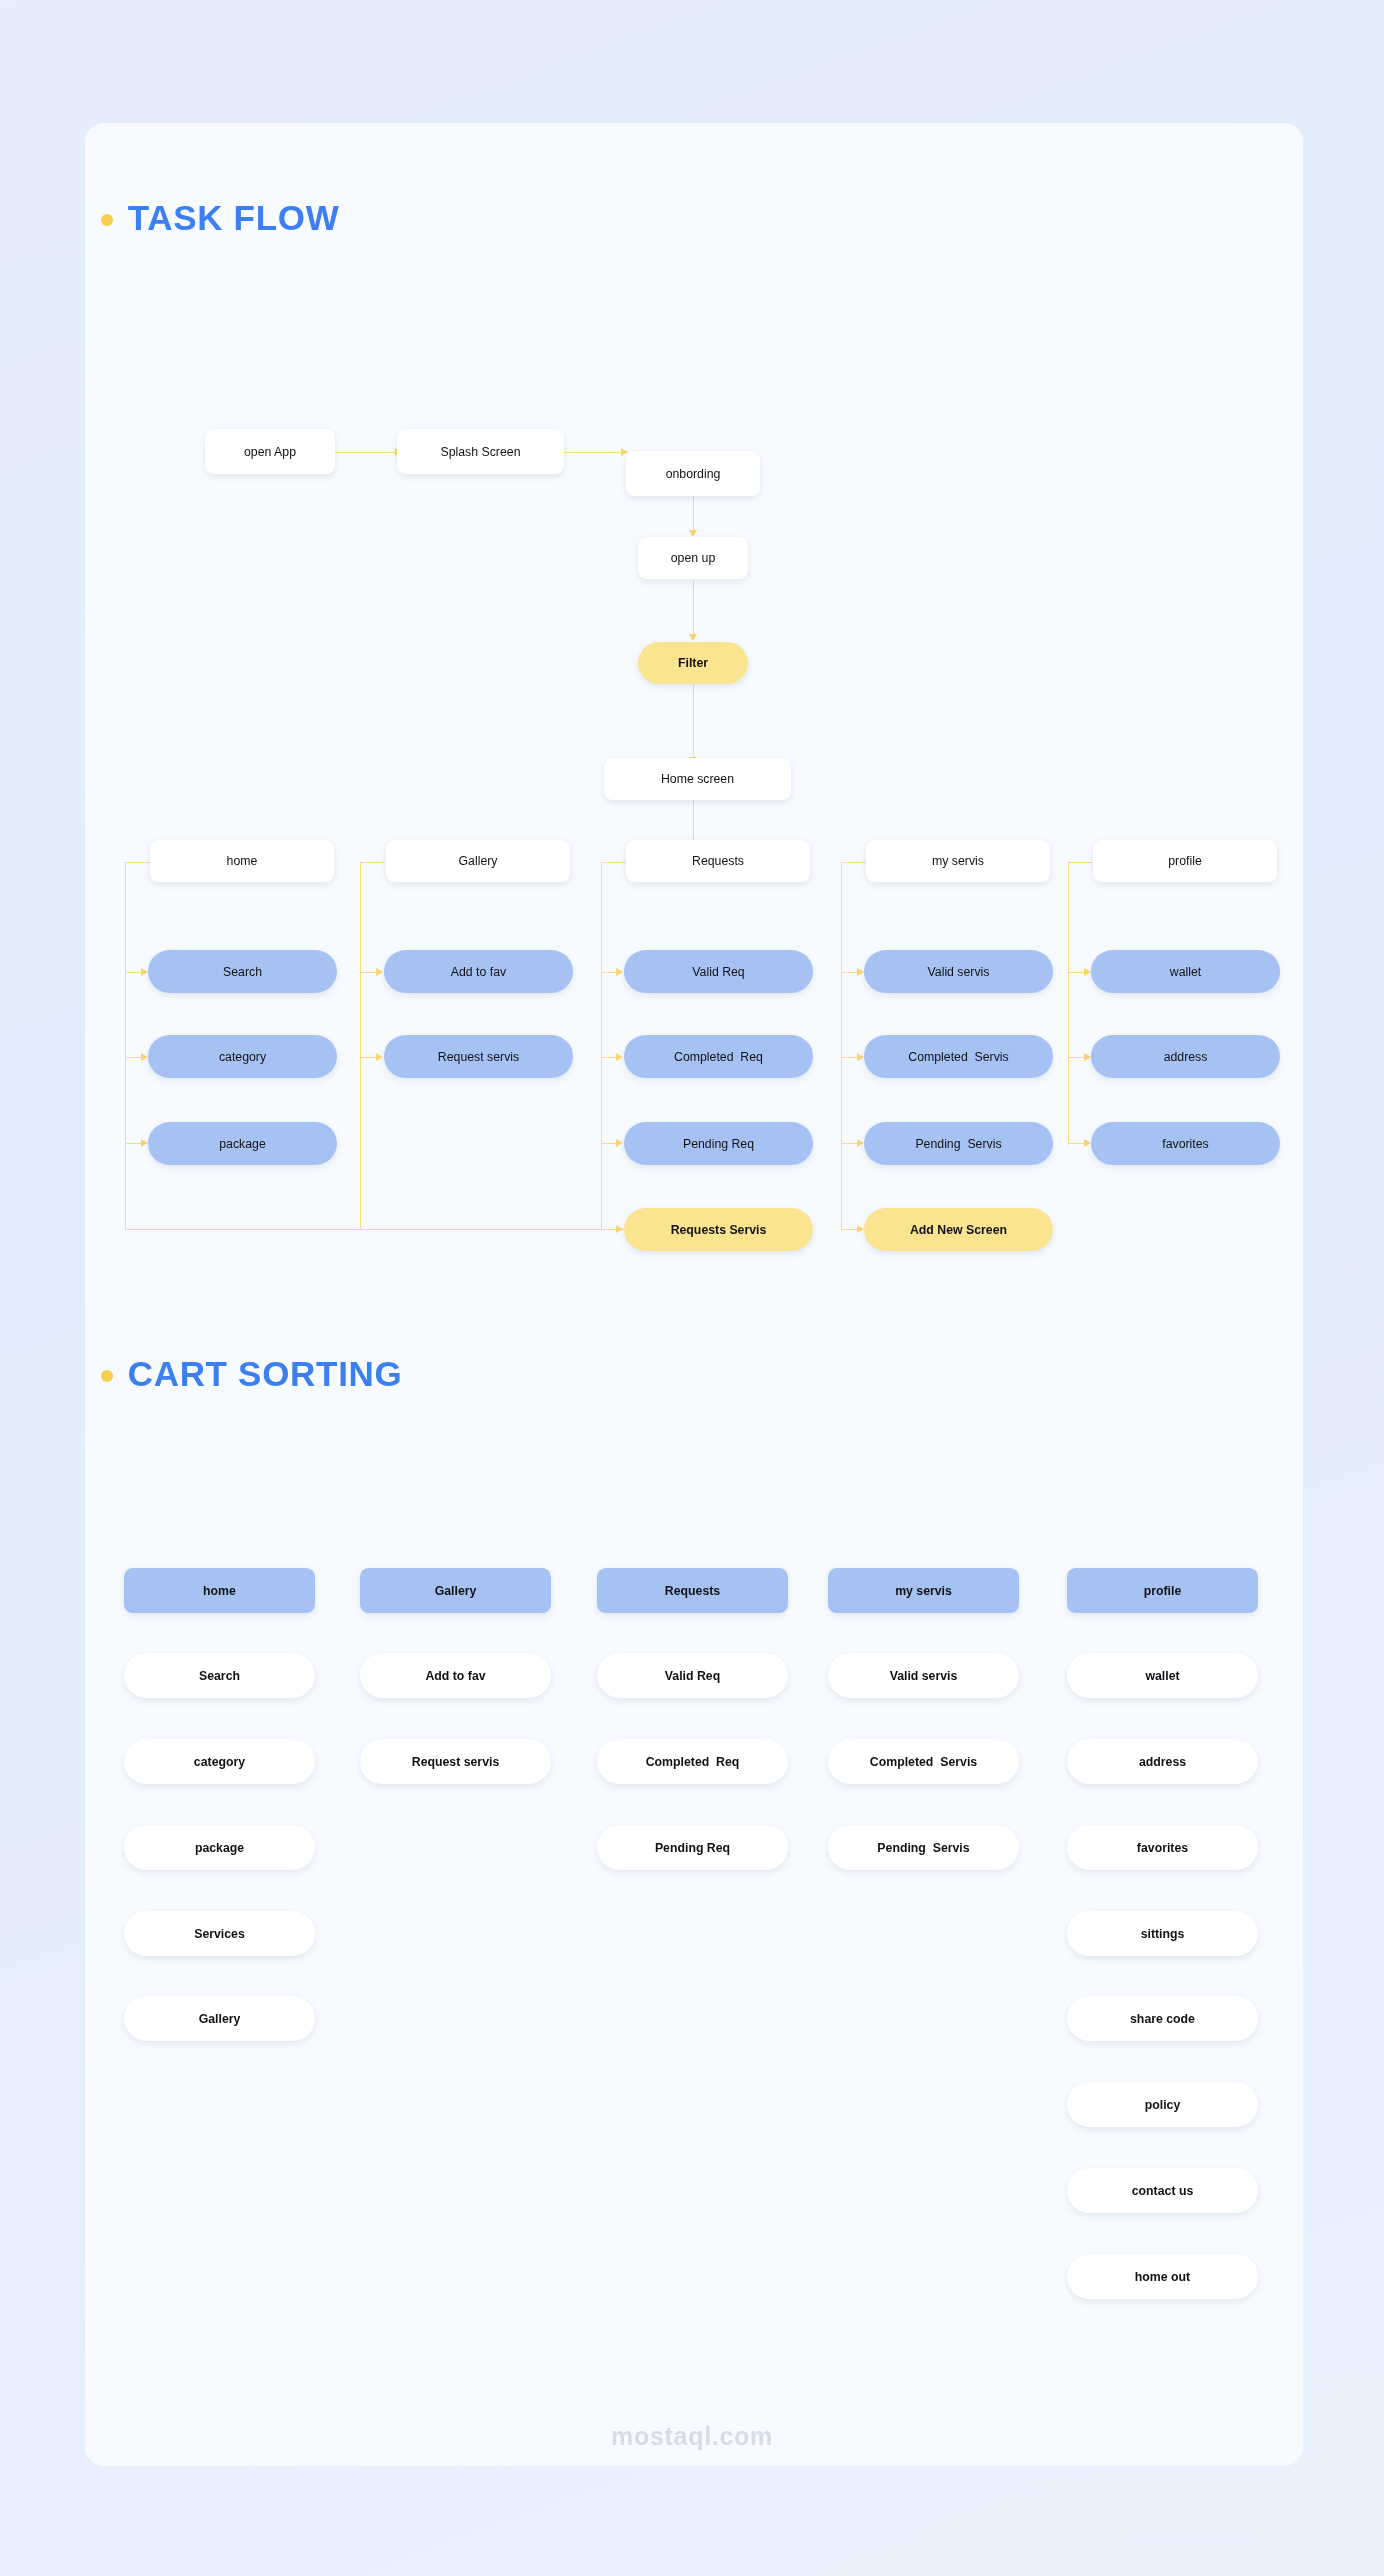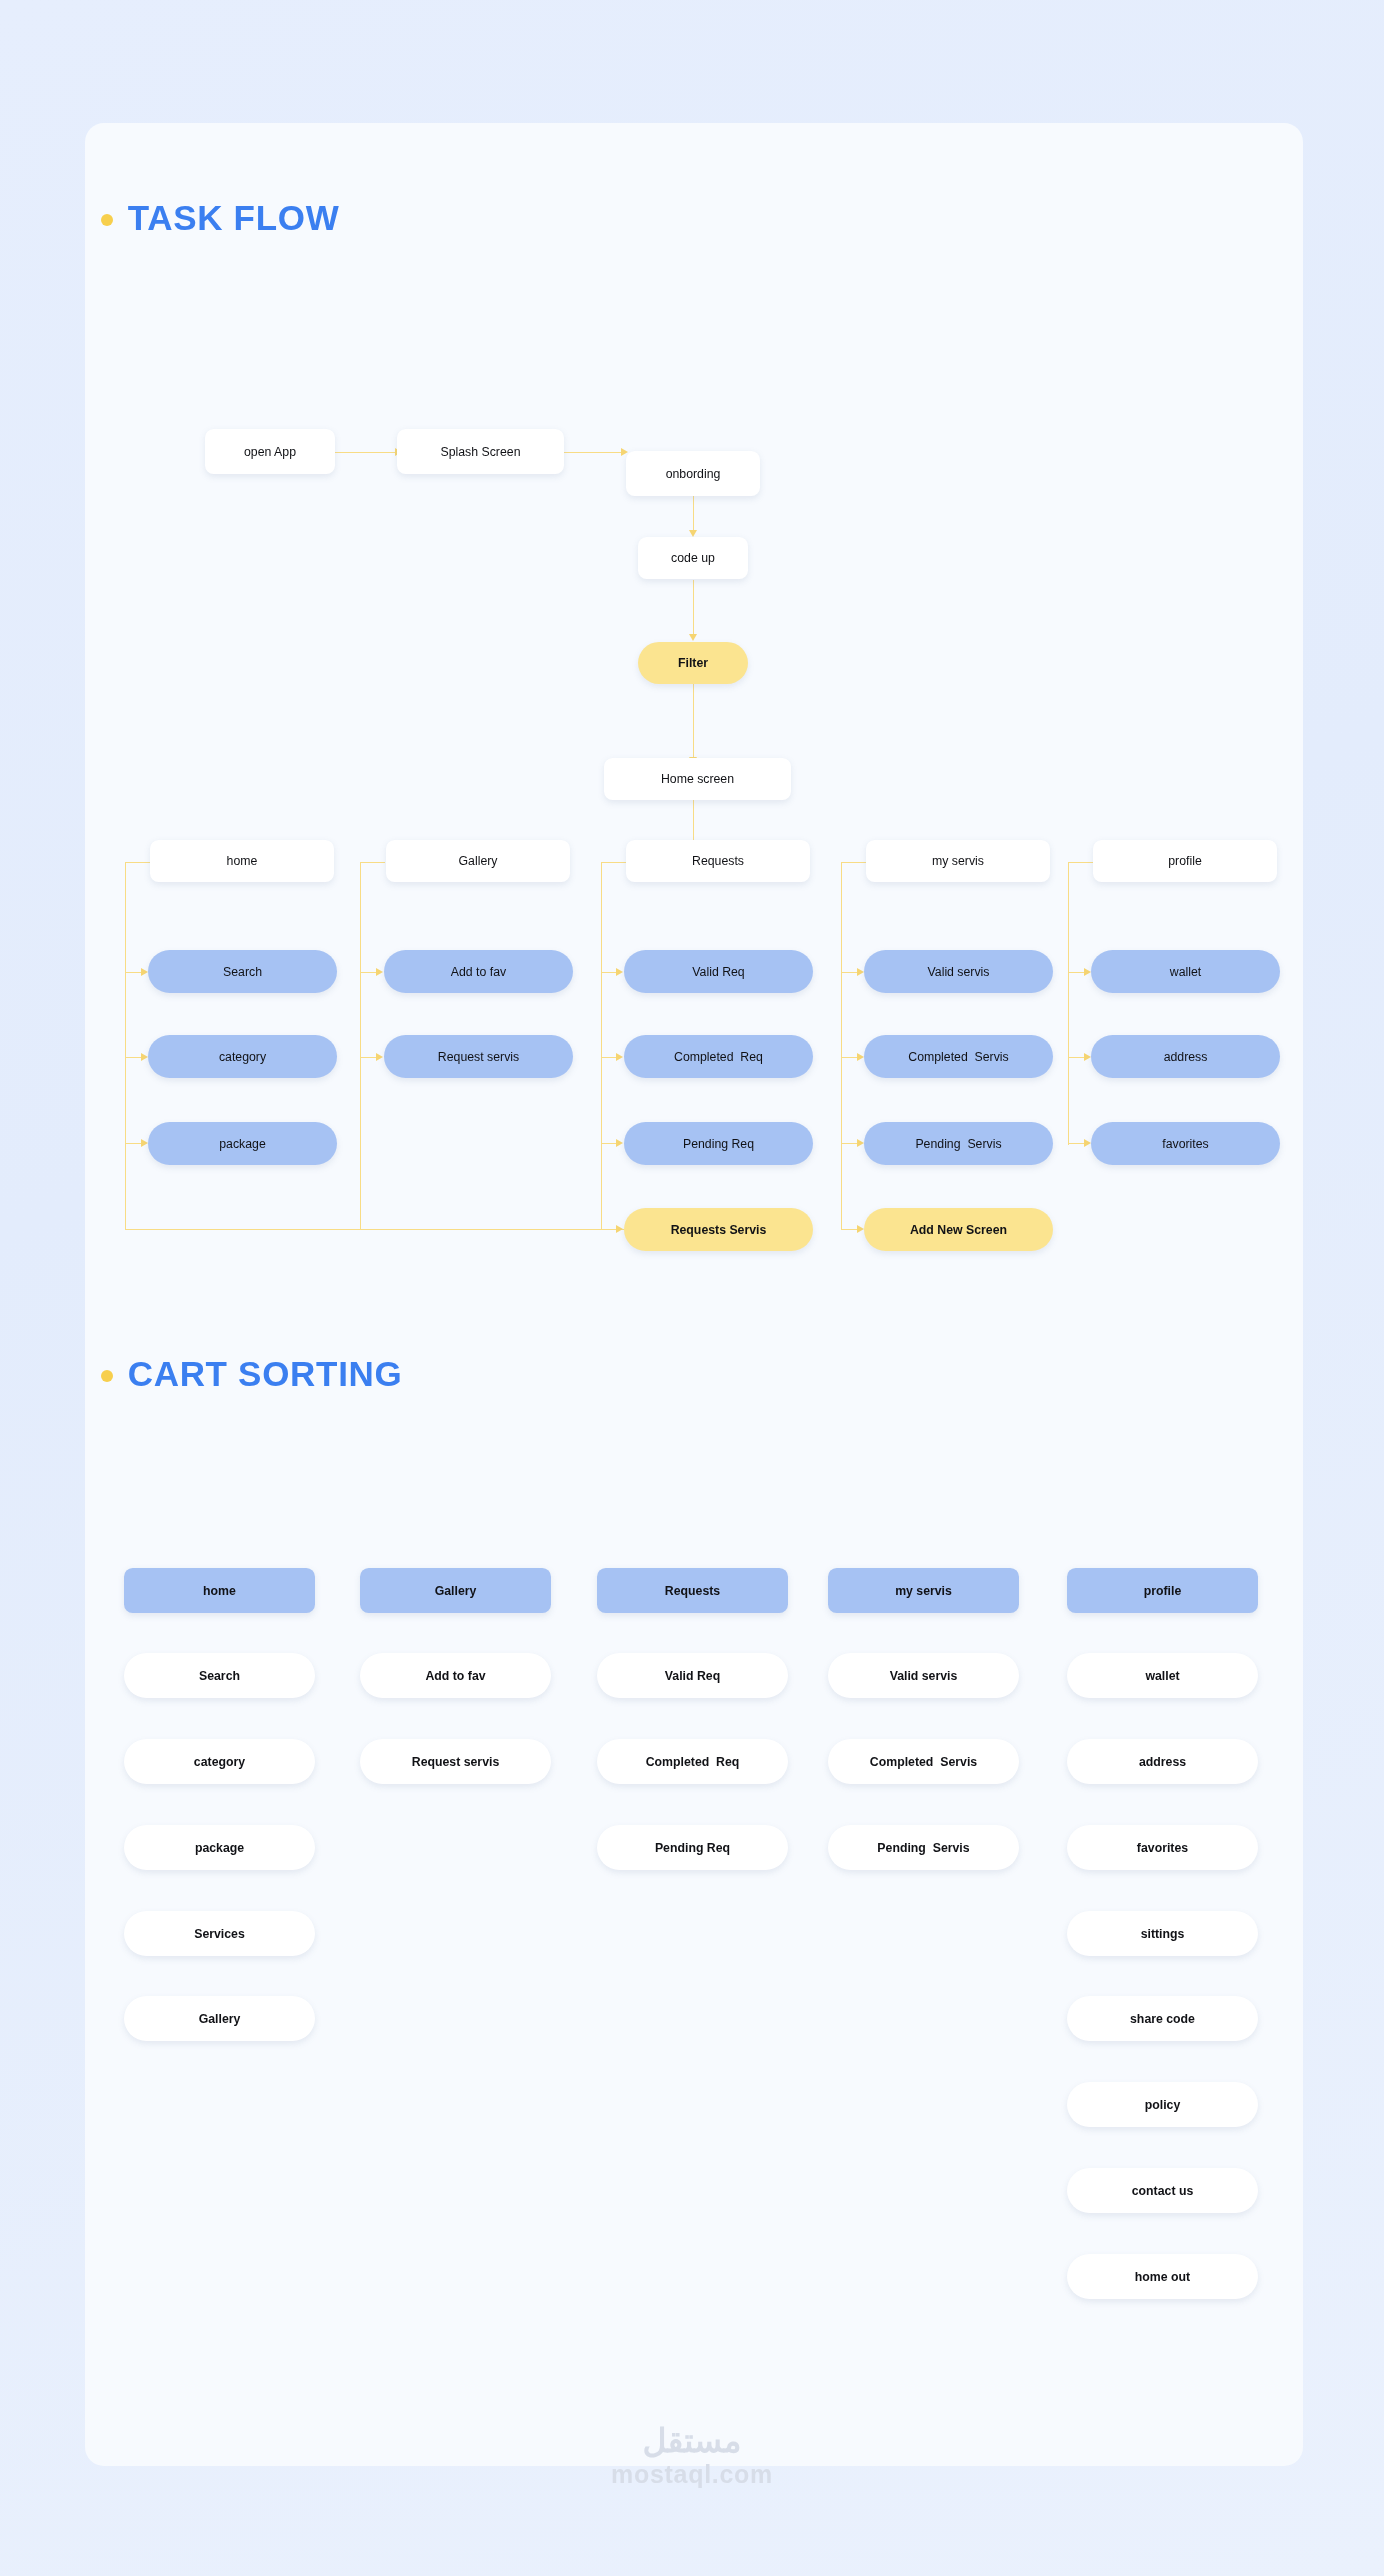--- a/index.html
+++ b/index.html
@@ -194,21 +194,21 @@
     <div class="arrow-r" style="left:1084px; top:968px;"></div>
     <div class="ln h" style="left:1068px; top:1057px; width:17.3px;"></div>
     <div class="arrow-r" style="left:1084px; top:1053px;"></div>
     <div class="ln h" style="left:1068px; top:1143px; width:17.3px;"></div>
     <div class="arrow-r" style="left:1084px; top:1139px;"></div>
 
     <div class="node rect" style="left:205px; top:429px; width:130px; height:45px;">open App</div>
     <div class="node rect" style="left:397px; top:429px; width:167px; height:45px;">Splash Screen</div>
     <div class="node rect" style="left:626px; top:451px; width:134px; height:45px;">onbording</div>
 
-    <div class="node rect" style="left:638px; top:537px; width:110px; height:42px;">code up</div>
+    <div class="node rect" style="left:638px; top:537px; width:110px; height:42px;">open up</div>
     <div class="node pill yellow" style="left:638px; top:642px; width:110px; height:42px;">Filter</div>
     <div class="node rect" style="left:604px; top:758px; width:187px; height:42px;">Home screen</div>
 
     <div class="node rect" style="left:150px; top:840px; width:184px; height:42px;">home</div>
     <div class="node rect" style="left:386px; top:840px; width:184px; height:42px;">Gallery</div>
     <div class="node rect" style="left:626px; top:840px; width:184px; height:42px;">Requests</div>
     <div class="node rect" style="left:866px; top:840px; width:184px; height:42px;">my servis</div>
     <div class="node rect" style="left:1093px; top:840px; width:184px; height:42px;">profile</div>
 
     <div class="node pill blue" style="left:148px; top:950px; width:189px; height:43px;">Search</div>
@@ -262,18 +262,17 @@
     <div class="node pill bold" style="left:1067px; top:1739px; width:191px; height:45px;">address</div>
     <div class="node pill bold" style="left:1067px; top:1825px; width:191px; height:45px;">favorites</div>
     <div class="node pill bold" style="left:1067px; top:1911px; width:191px; height:45px;">sittings</div>
     <div class="node pill bold" style="left:1067px; top:1996px; width:191px; height:45px;">share code</div>
     <div class="node pill bold" style="left:1067px; top:2082px; width:191px; height:45px;">policy</div>
     <div class="node pill bold" style="left:1067px; top:2168px; width:191px; height:45px;">contact us</div>
     <div class="node pill bold" style="left:1067px; top:2254px; width:191px; height:45px;">home out</div>
   </div>
 
   <div id="watermark">
-    <div id="wm-ar">مستقل</div>
     <div id="wm-dom">mostaql.com</div>
   </div>
 
 </div>
 
 
 </body></html>

